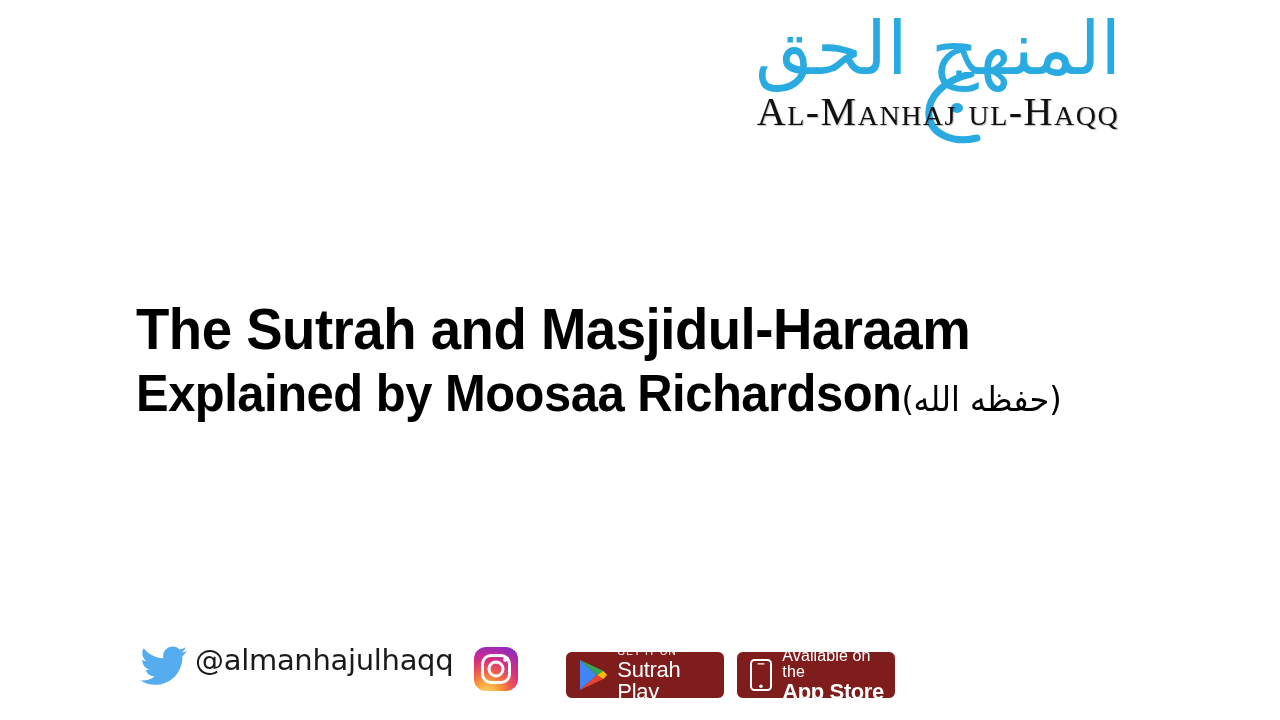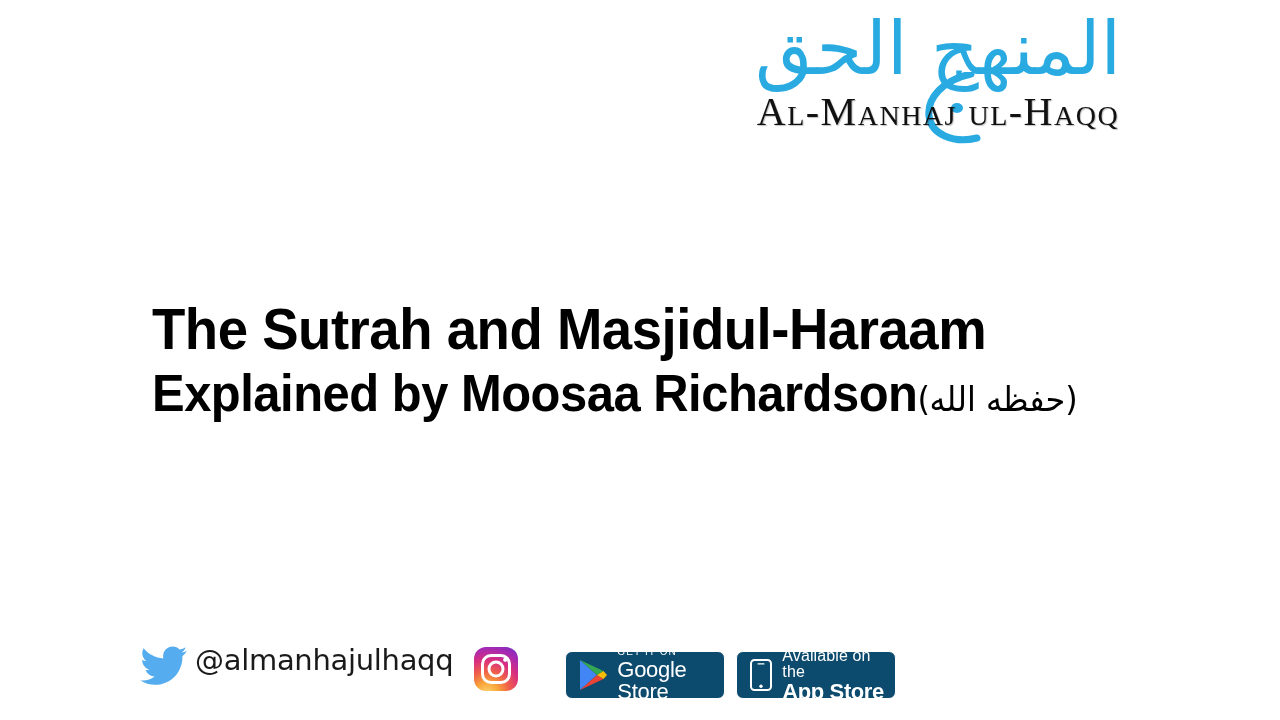--- a/index.html
+++ b/index.html
@@ -58,21 +58,21 @@
     top: 64px;
     left: 233px;
     width: 62px;
     height: 74px;
     pointer-events: none;
   }
 
   
   .title-block {
     position: absolute;
-    left: 152px;
+    left: 136px;
     top: 296px;
     width: 1010px;
   }
   .title-line {
     color: #000000;
     font-family: "Liberation Sans Narrow", "Liberation Sans", sans-serif;
     font-weight: bold;
     white-space: nowrap;
     transform-origin: left top;
   }
@@ -124,21 +124,21 @@
   .tw-icon { width: 48px; height: 40px; display: block; }
   .ig-icon { width: 46px; height: 46px; display: block; }
 
   .spacer-a { width: 20px; }
   .spacer-b { width: 22px; }
 
   
   .badge {
     position: relative;
     height: 48px;
-    background: #0c4a6e;
+    background: #7f1d1d;
     border: 1px solid #ffffff;
     border-radius: 7px;
     box-sizing: border-box;
     display: flex;
     align-items: center;
     overflow: hidden;
   }
   .badge-gp { width: 160px; margin-left: 24px; }
   .badge-as { width: 160px; margin-left: 11px; }
 
@@ -232,21 +232,21 @@
 
     <div class="badge badge-gp">
       <svg class="gp-triangle" viewBox="0 0 30 32">
         <path d="M2 1 L19 16 L2 31 Z" fill="#4285F4"></path>
         <path d="M2 1 L19 16 L25.5 12 Z" fill="#34A853"></path>
         <path d="M2 31 L19 16 L25.5 20 Z" fill="#EA4335"></path>
         <path d="M19 16 L25.5 12 L29 16 L25.5 20 Z" fill="#FBBC05"></path>
       </svg>
       <span class="gp-text">
         <span class="gp-top">GET IT ON</span>
-        <span class="gp-bottom">Google Store</span>
+        <span class="gp-bottom">Sutrah Play</span>
       </span>
     </div>
 
     <div class="badge badge-as">
       <svg class="as-phone" viewBox="0 0 22 32">
         <rect x="1" y="1" width="20" height="30" rx="3.5" ry="3.5" fill="none" stroke="#ffffff" stroke-width="2"></rect>
         <rect x="7.5" y="4.2" width="7" height="1.3" rx="0.6" fill="#ffffff"></rect>
         <circle cx="11" cy="27.3" r="1.7" fill="#ffffff"></circle>
       </svg>
       <span class="as-text">

